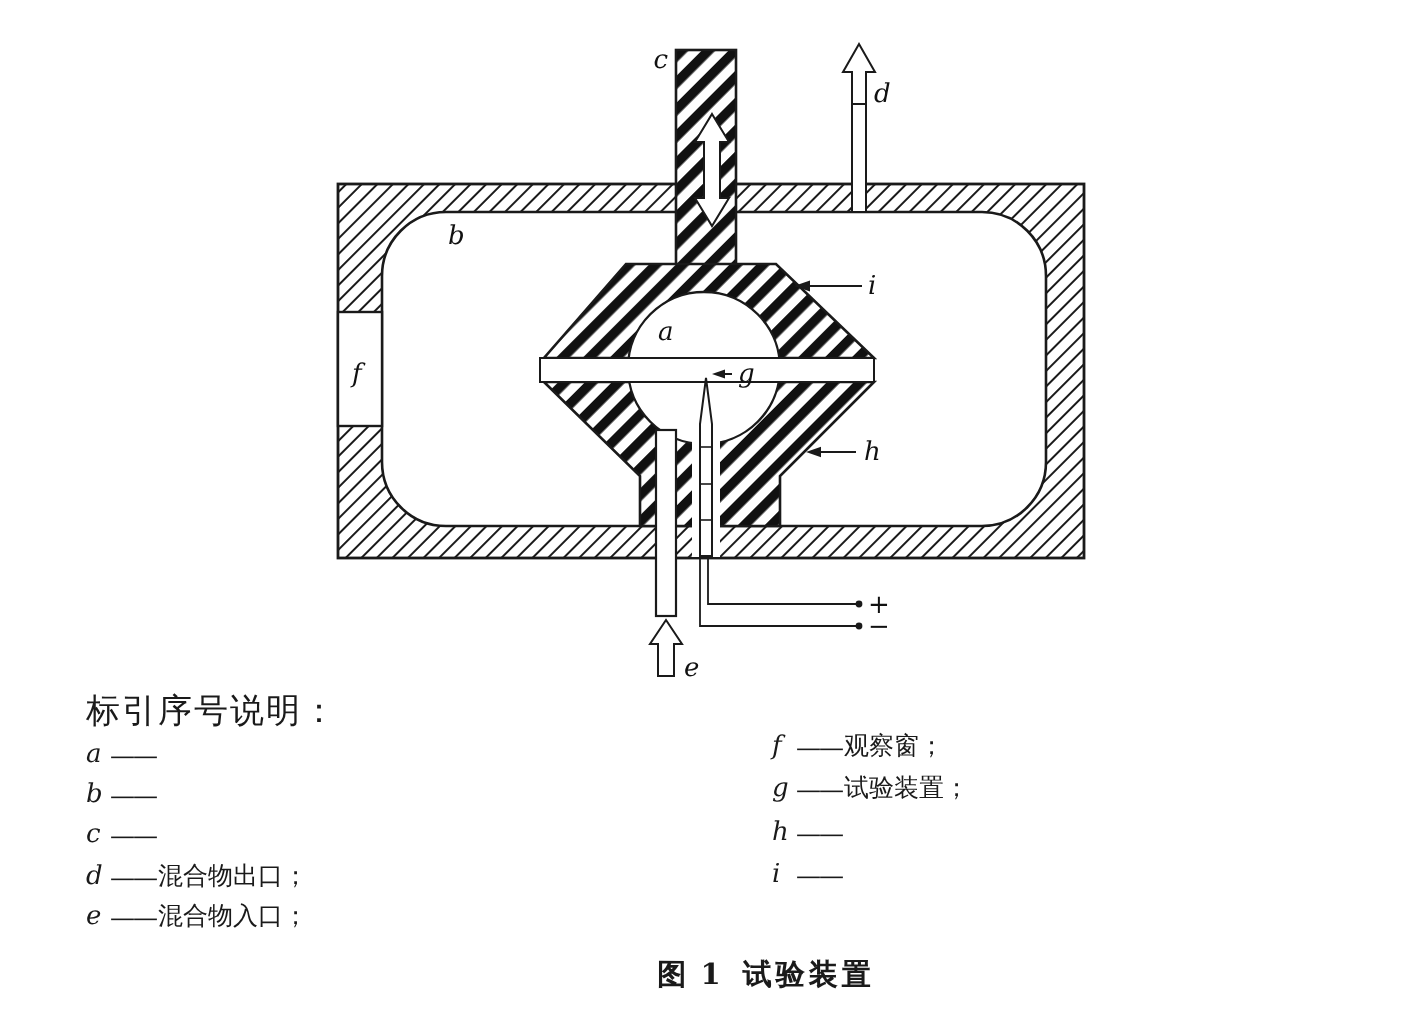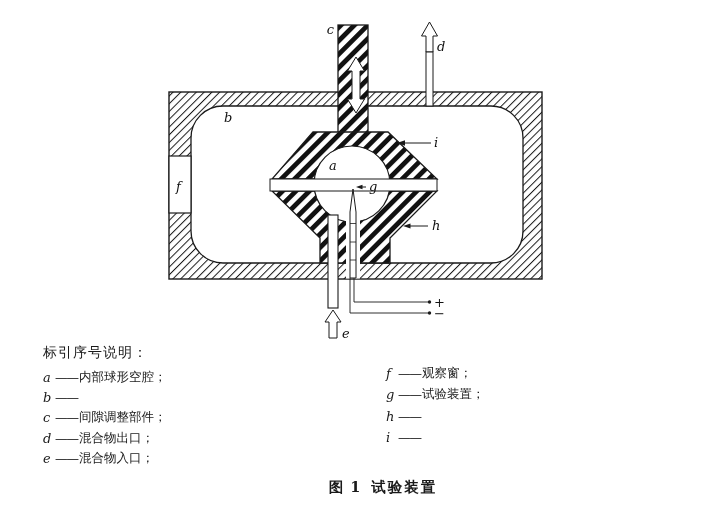--- a/index.html
+++ b/index.html
@@ -10,21 +10,21 @@
   .diagram{position:absolute;left:0;top:0;}
   svg text.lab{
     font-family:"DejaVu Serif","Liberation Serif",serif;
     font-style:italic;font-size:13px;fill:#111;
   }
   svg text.pol{
     font-family:"DejaVu Serif","Liberation Serif",serif;
     font-size:13px;fill:#111;
   }
   .legend-title{
-    position:absolute;left:43px;top:344px;font-size:14px;letter-spacing:1px;
+    position:absolute;left:43px;top:344px;font-size:17px;letter-spacing:1px;
   }
   .lcol{position:absolute;left:43px;top:367px;}
   .rcol{position:absolute;left:386px;top:363px;}
   .lrow{height:20.3px;display:flex;align-items:center;font-size:12.5px;white-space:nowrap;}
   .rcol .lrow{height:21.3px;}
   .lkey{
     font-family:"DejaVu Serif","Liberation Serif",serif;font-style:italic;
     font-size:13px;width:12px;display:inline-block;
   }
   .ldash{letter-spacing:-1px;margin-right:1px;}
@@ -106,30 +106,28 @@
     <text class="lab" x="432" y="230">h</text>
     <text class="lab" x="434" y="147">i</text>
   </svg>
 
   <div class="legend-title">标引序号说明：</div>
 
   <div class="lcol">
     <div class="lrow">
       <span class="lkey">a</span>
         <span class="ldash">——</span>
-        <span class="ltext">内部球形空腔；</span>
     </div>
     <div class="lrow">
       <span class="lkey">b</span>
         <span class="ldash">——</span>
     </div>
     <div class="lrow">
       <span class="lkey">c</span>
         <span class="ldash">——</span>
-        <span class="ltext">间隙调整部件；</span>
     </div>
     <div class="lrow">
       <span class="lkey">d</span>
         <span class="ldash">——</span>
         <span class="ltext">混合物出口；</span>
     </div>
     <div class="lrow">
       <span class="lkey">e</span>
         <span class="ldash">——</span>
         <span class="ltext">混合物入口；</span>

